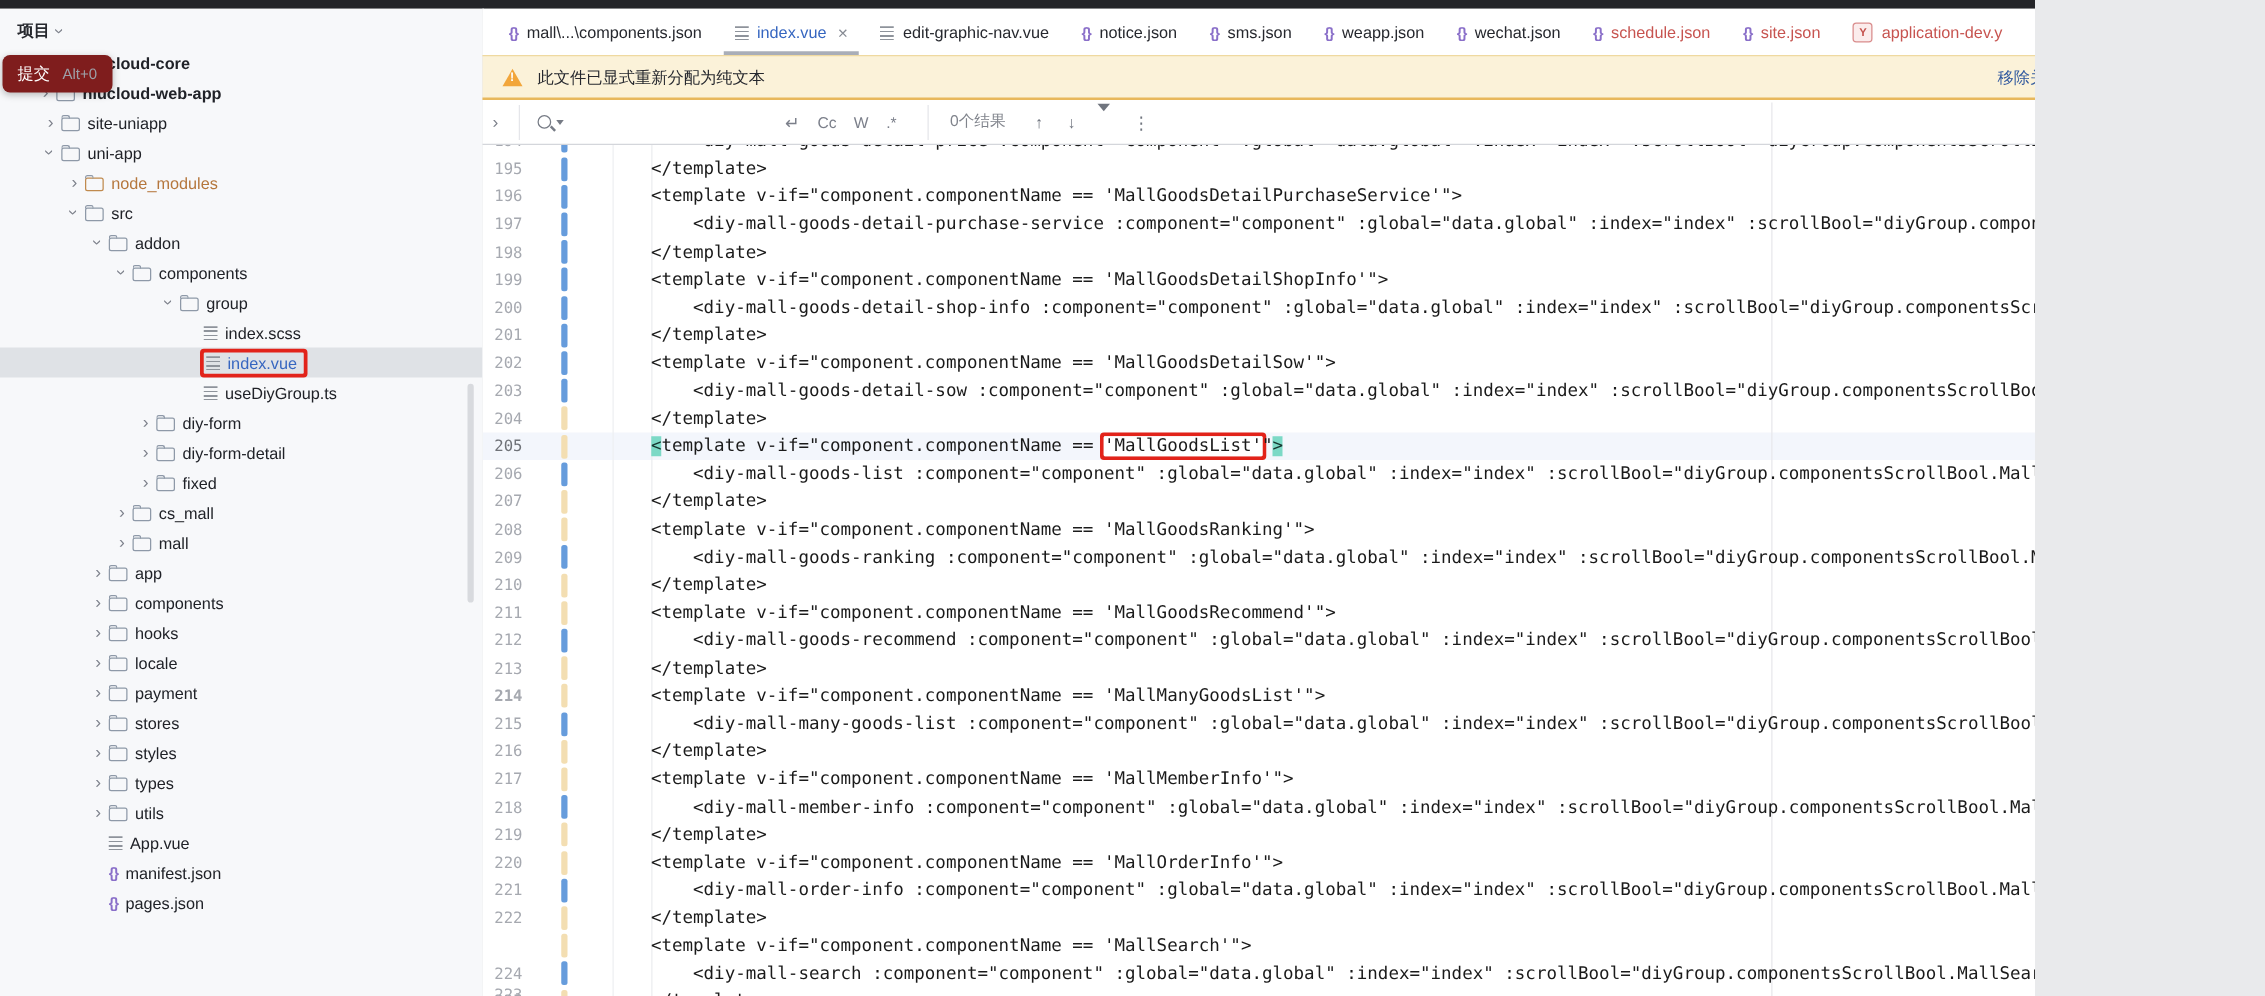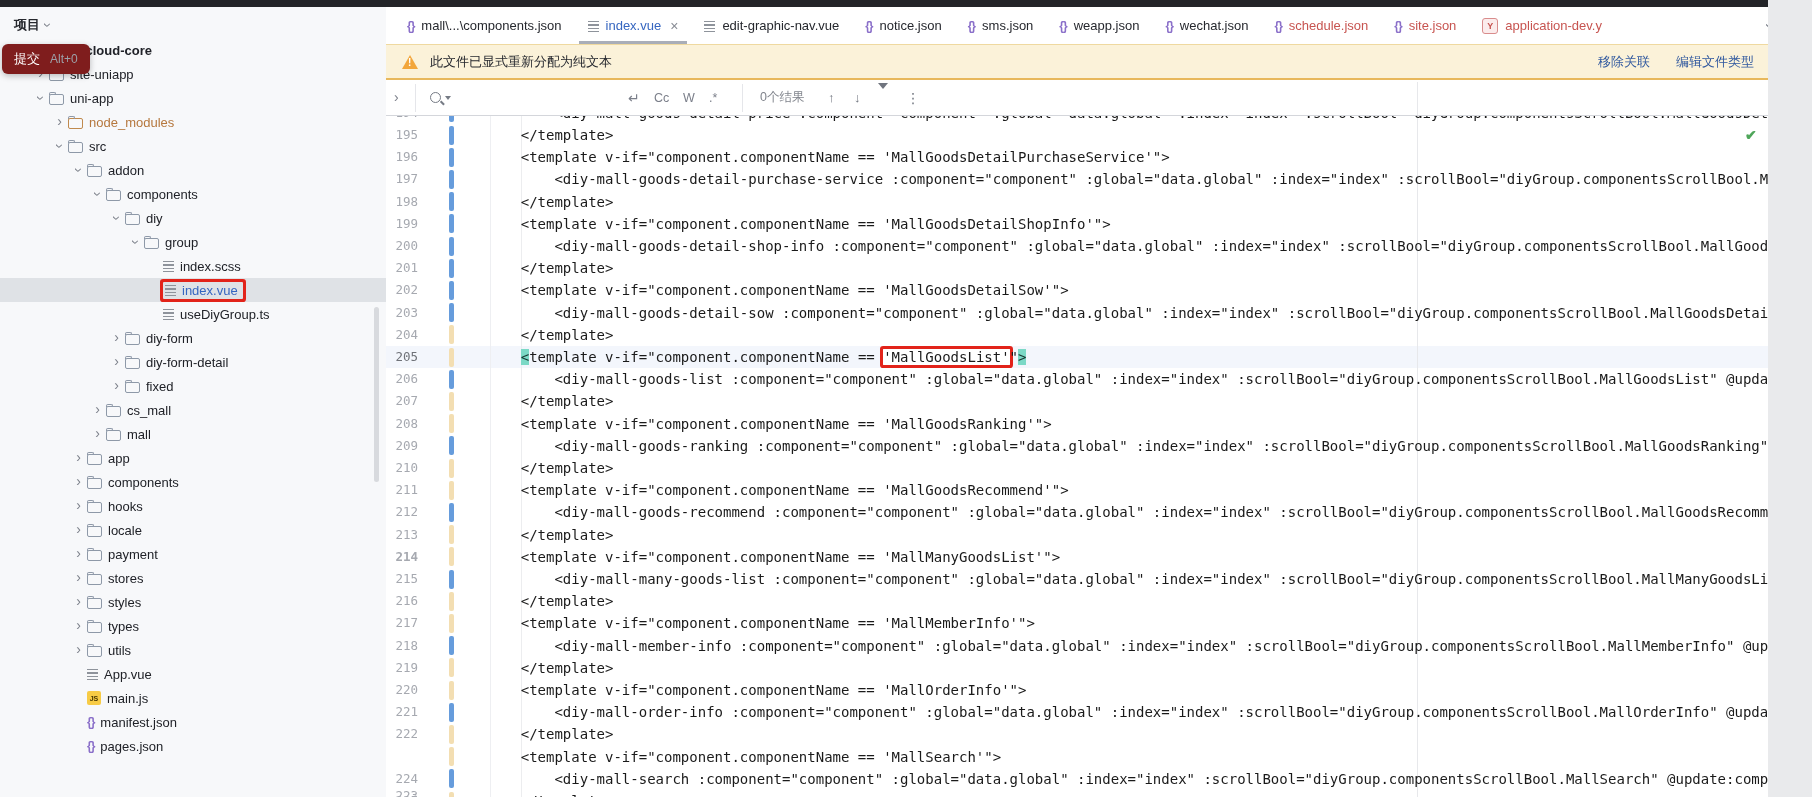--- a/index.html
+++ b/index.html
@@ -1,16 +1,16 @@
 <!DOCTYPE html>
 <html><head>
 <meta charset="utf-8">
 <style>
   html,body{margin:0;padding:0;background:#e9eaec;}
-  #app{position:relative;width:1768px;height:797px;background:#ffffff;overflow:hidden;
+  #app{position:relative;width:1628px;height:797px;background:#ffffff;overflow:hidden;
        font-family:"Liberation Sans",sans-serif;color:#202228;}
   .abs{position:absolute;}
   
   #topstrip{left:0;top:0;width:1812px;height:7px;background:#232428;}
   
   #tree{left:0;top:7px;width:386px;height:790px;background:#f7f8fa;border-right:1px solid #d5d7db;}
   #tree-head{position:absolute;left:14px;top:6px;height:24px;display:flex;align-items:center;gap:6px;
              font-size:13px;font-weight:bold;color:#26282e;}
   #tree-head .chev{font-weight:normal;}
   #tree-rows{position:absolute;left:0;top:31px;width:386px;}
@@ -118,20 +118,25 @@
     <div id="tree-head">
       <span>项目</span>
       <span class="chev exp">›</span>
     </div>
     <div id="tree-rows">
         <div class="trow bold" style="padding-left: 28px;">
           <span class="chev">›</span>
           <span class="ic ic-folder"></span>
           <span class="lbl">niucloud-core</span>
         </div>
+        <div class="trow bold" style="padding-left: 28px;">
+          <span class="chev">›</span>
+          <span class="ic ic-folder"></span>
+          <span class="lbl">niucloud-web-app</span>
+        </div>
         <div class="trow" style="padding-left: 32px;">
           <span class="chev">›</span>
           <span class="ic ic-folder"></span>
           <span class="lbl">site-uniapp</span>
         </div>
         <div class="trow" style="padding-left: 32px;">
           <span class="chev exp">›</span>
           <span class="ic ic-folder"></span>
           <span class="lbl">uni-app</span>
         </div>
@@ -147,25 +152,20 @@
         </div>
         <div class="trow" style="padding-left: 70px;">
           <span class="chev exp">›</span>
           <span class="ic ic-folder"></span>
           <span class="lbl">addon</span>
         </div>
         <div class="trow" style="padding-left: 89px;">
           <span class="chev exp">›</span>
           <span class="ic ic-folder"></span>
           <span class="lbl">components</span>
-        </div>
-        <div class="trow" style="padding-left: 108px;">
-          <span class="chev exp">›</span>
-          <span class="ic ic-folder"></span>
-          <span class="lbl">diy</span>
         </div>
         <div class="trow" style="padding-left: 127px;">
           <span class="chev exp">›</span>
           <span class="ic ic-folder"></span>
           <span class="lbl">group</span>
         </div>
         <div class="trow" style="padding-left: 146px;">
           <span class="spacer"></span>
           <span class="ic ic-lines"></span>
           <span class="lbl">index.scss</span>
@@ -249,25 +249,20 @@
         </div>
         <div class="trow" style="padding-left: 70px;">
           <span class="chev">›</span>
           <span class="ic ic-folder"></span>
           <span class="lbl">utils</span>
         </div>
         <div class="trow" style="padding-left: 70px;">
           <span class="spacer"></span>
           <span class="ic ic-lines"></span>
           <span class="lbl">App.vue</span>
-        </div>
-        <div class="trow" style="padding-left: 70px;">
-          <span class="spacer"></span>
-          <span class="ic ic-js">JS</span>
-          <span class="lbl">main.js</span>
         </div>
         <div class="trow" style="padding-left: 70px;">
           <span class="spacer"></span>
           <span class="ic ic-json">{}</span>
           <span class="lbl">manifest.json</span>
         </div>
         <div class="trow" style="padding-left: 70px;">
           <span class="spacer"></span>
           <span class="ic ic-json">{}</span>
           <span class="lbl">pages.json</span>

